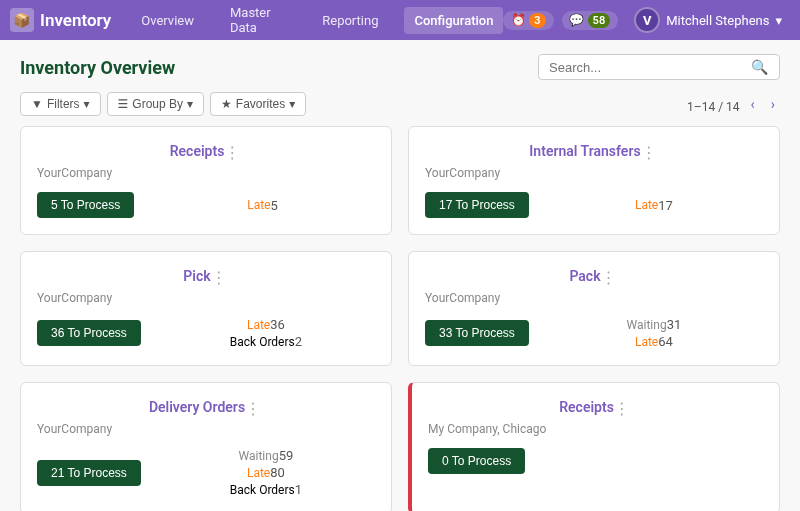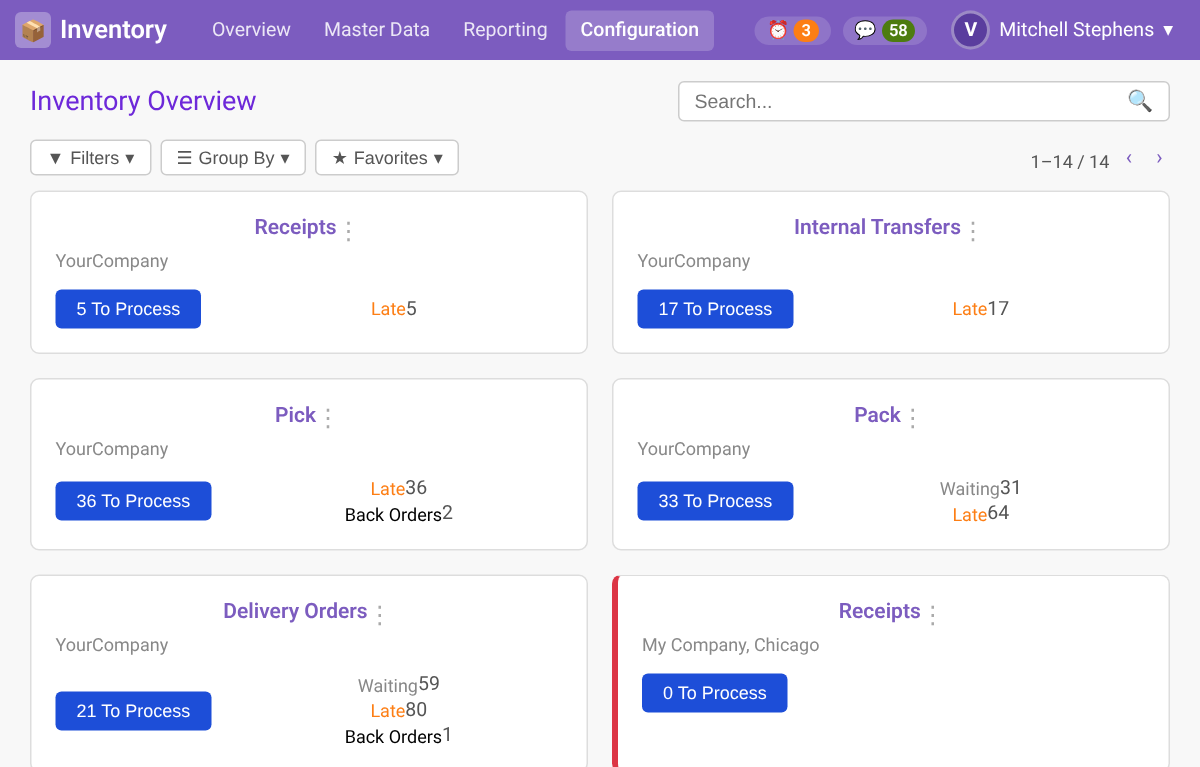--- a/index.html
+++ b/index.html
@@ -26,21 +26,21 @@
     .navbar-brand .brand-icon {
       width: 24px; height: 24px;
       background: rgba(255,255,255,0.3);
       border-radius: 4px;
       display: flex; align-items: center; justify-content: center;
       font-size: 14px;
     }
     .nav-links {
       display: flex;
       align-items: center;
-      gap: 2px;
+      gap: 16px;
       flex: 1;
     }
     .nav-link {
       color: rgba(255,255,255,0.85);
       padding: 6px 10px;
       border-radius: 4px;
       cursor: pointer;
       font-size: 13px;
     }
     .nav-link.active { background: rgba(255,255,255,0.2); color: white; font-weight: 500; }
@@ -86,29 +86,29 @@
     }
     .user-name { color: white; font-size: 13px; }
 
     
     .page-header {
       display: flex;
       align-items: center;
       justify-content: space-between;
       padding: 14px 20px 8px;
     }
-    .page-title { font-size: 18px; color: #6d28d9; font-weight: 400; text-align: center; }
+    .page-title { font-size: 18px; color: #14532d; font-weight: 700; text-align: center; }
     .search-bar {
       display: flex;
       align-items: center;
       background: white;
       border: 1px solid #ccc;
       border-radius: 4px;
       padding: 4px 10px;
-      width: 328px;
+      width: 242px;
     }
     .search-bar input {
       border: none; outline: none; font-size: 13px; flex: 1;
       background: transparent;
     }
     .search-icon { color: #888; font-size: 14px; }
 
     .toolbar {
       display: flex;
       align-items: center;
@@ -172,21 +172,21 @@
       cursor: pointer;
     }
     .card-menu { color: #aaa; cursor: pointer; font-size: 16px; letter-spacing: 2px; }
     .card-company { color: #888; font-size: 12px; margin-bottom: 12px; }
     .card-body {
       display: flex;
       align-items: center;
       gap: 16px;
     }
     .process-btn {
-      background: #1d4ed8;
+      background: #14532d;
       color: white;
       border: none;
       border-radius: 4px;
       padding: 6px 14px;
       cursor: pointer;
       font-size: 12px;
       font-weight: 500;
       white-space: nowrap;
     }
     .card-stats {

